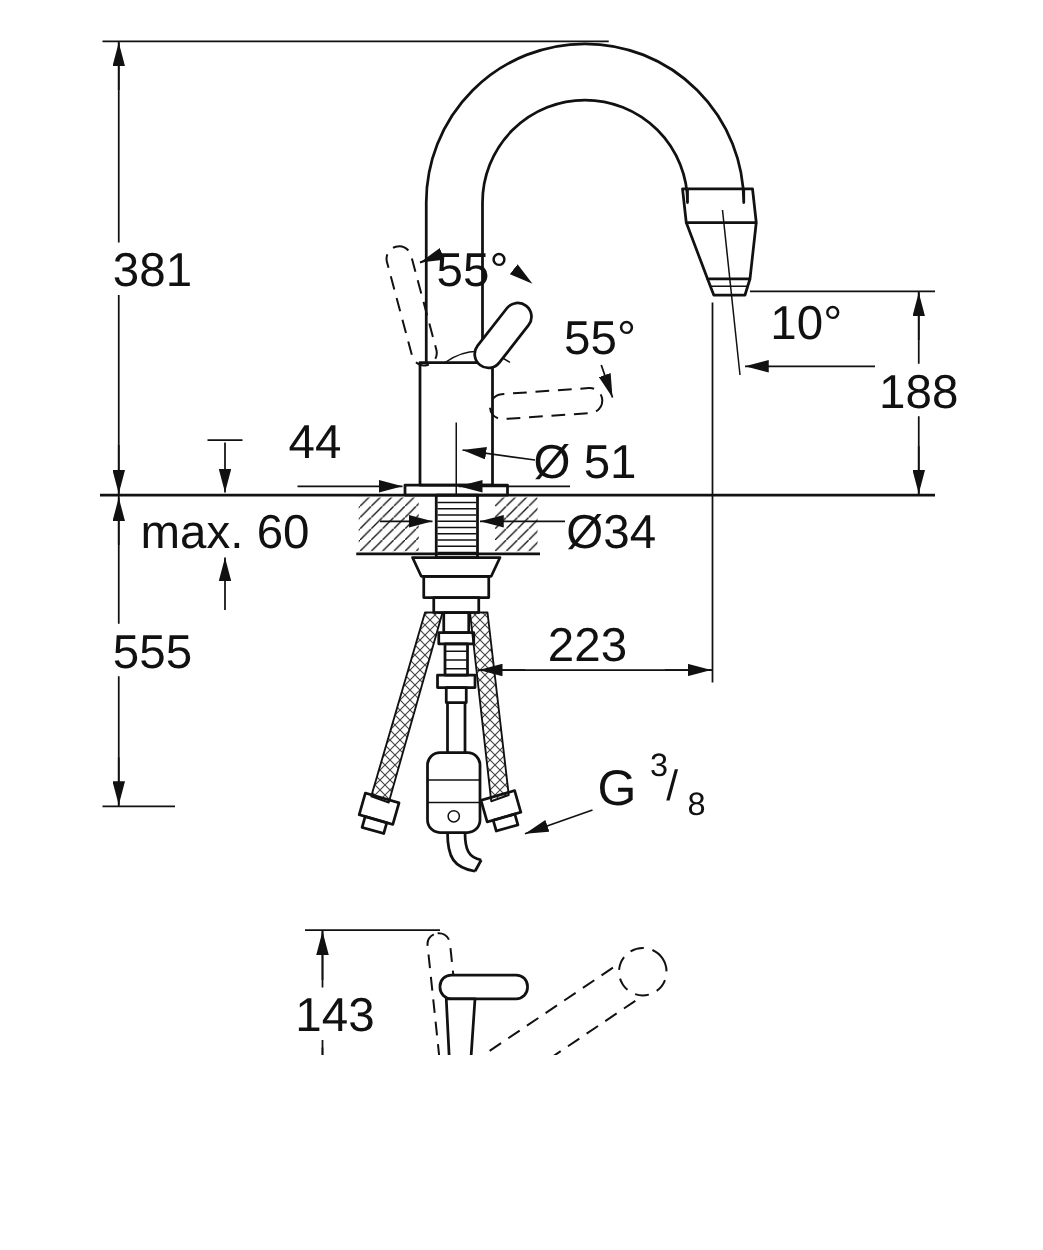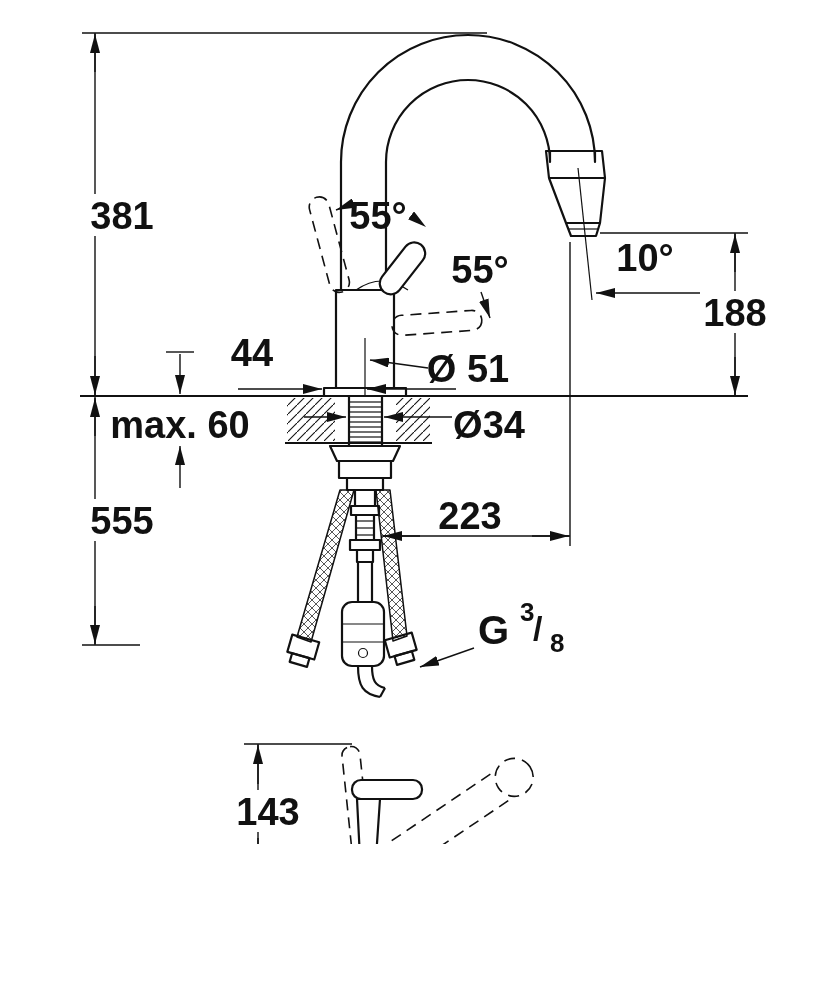--- a/index.html
+++ b/index.html
@@ -1,16 +1,16 @@
 <!DOCTYPE html>
 <html><head>
 <meta charset="utf-8">
 <style>
   html,body { margin:0; padding:0; background:#ffffff; }
-  .stage { position:relative; width:834px; height:844px; background:#fff; overflow:hidden;font-weight:bold; }
+  .stage { position:relative; width:834px; height:844px; background:#fff; overflow:hidden; }
   svg { display:block; }
   .obj  { stroke:#111; stroke-width:2.2; fill:none; stroke-linejoin:round; }
   .ol   { stroke:#111; stroke-width:1.5; stroke-linejoin:round; }
   .thin { stroke:#111; stroke-width:1.2; fill:none; }
   .dim  { stroke:#111; stroke-width:1.4; fill:none; }
   .dash { stroke:#111; stroke-width:1.6; fill:none; stroke-dasharray:11 7; }
   .dt   { font-family:"Liberation Sans","DejaVu Sans",sans-serif; fill:#111; font-size:38px; }
   .f40  { font-size:40px; }
   .f34  { font-size:34px; }
   .f26  { font-size:26px; }

